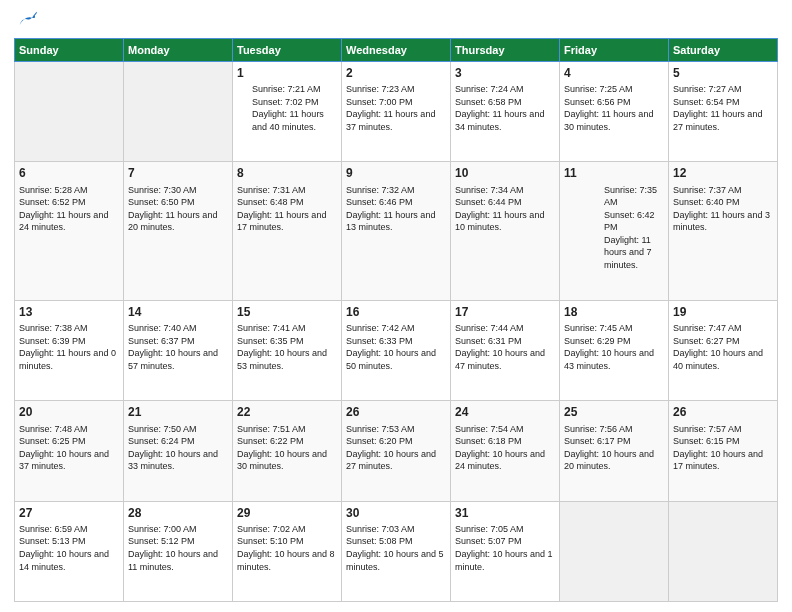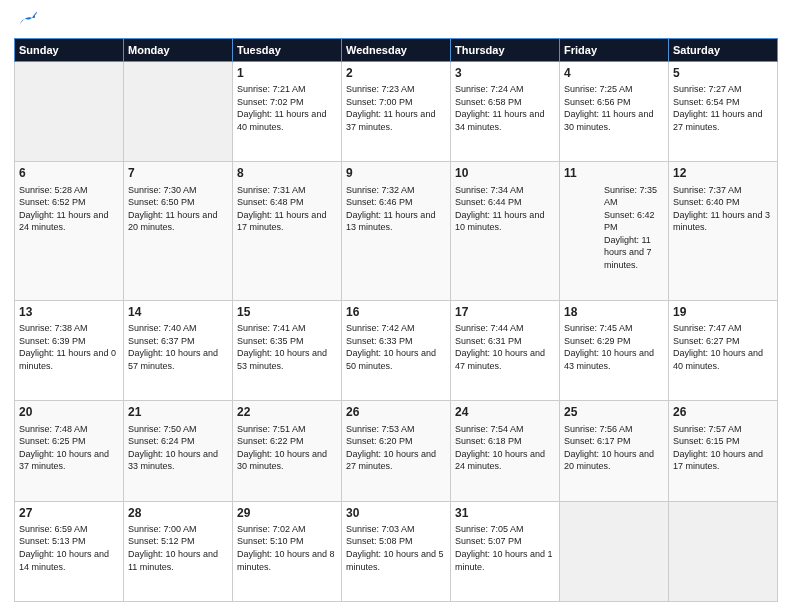--- a/index.html
+++ b/index.html
@@ -54,21 +54,21 @@
       font-size: 15px;
       color: #444;
     }
     .calendar {
       flex: 1;
       border-collapse: collapse;
       width: 100%;
       font-size: 10px;
     }
     .calendar th {
-      background: #0f172a;
+      background: #15803d;
       color: #fff;
       padding: 5px 4px;
       font-size: 11px;
       font-weight: bold;
       border: 1px solid #4a90d9;
       text-align: left;
     }
     .calendar td {
       border: 1px solid #ccc;
       vertical-align: top;
@@ -138,21 +138,21 @@
           <th>Friday</th>
           <th>Saturday</th>
         </tr>
     </thead>
     <tbody id="calendar-body">
     <tr class="row-odd">
           <td class="empty"></td>
           <td class="empty"></td>
           <td>
             <span class="day-number">1</span>
-            <div class="day-info" style="white-space: pre-line;">Sunrise: 7:21 AM
+            <div class="day-info" style="white-space: pre-line; margin-left: 15px;">Sunrise: 7:21 AM
 Sunset: 7:02 PM
 Daylight: 11 hours and 40 minutes.</div>
           </td>
           <td>
             <span class="day-number">2</span>
             <div class="day-info" style="white-space: pre-line;">Sunrise: 7:23 AM
 Sunset: 7:00 PM
 Daylight: 11 hours and 37 minutes.</div>
           </td>
           <td>

